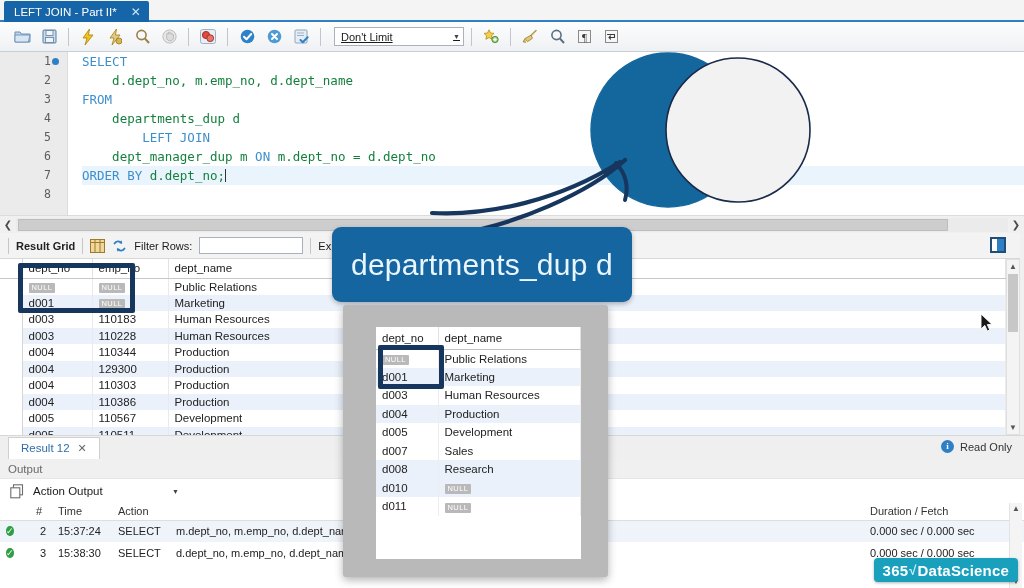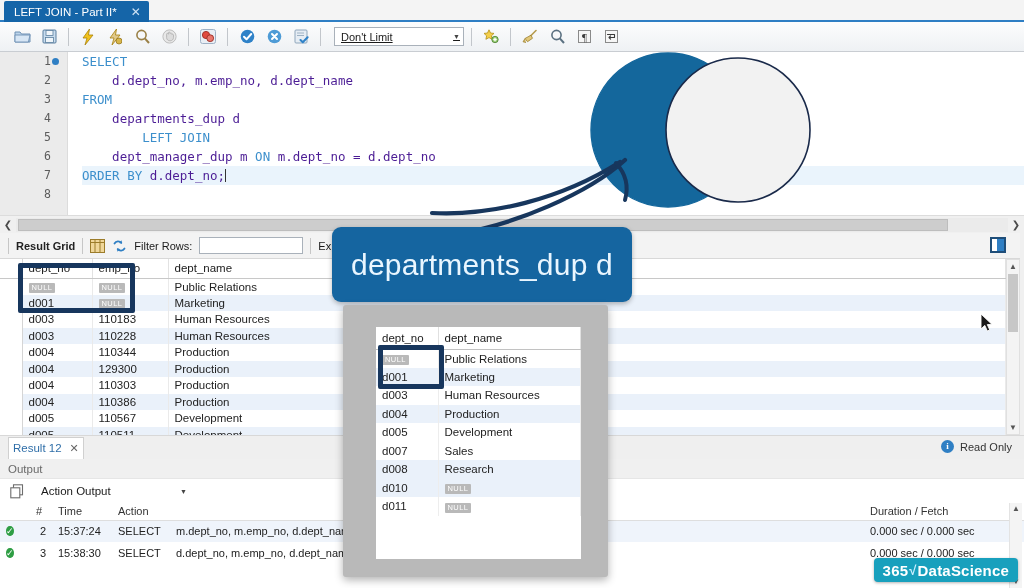--- a/index.html
+++ b/index.html
@@ -73,21 +73,21 @@
     border-radius:50%; background:#2f7fc4;
   }
   .code {
     position:absolute; left:68px; top:0; right:0; height:163px;
     padding-left:14px;
     font-family:"DejaVu Sans Mono", monospace; font-size:12.5px;
   }
   .code .line { height:19px; line-height:19px; white-space:pre; }
   .code .line.hl { background:#eaf4fc; }
   .kw { color:#3c8fcc; }
-  .pl { color:#4c1d95; }
+  .pl { color:#15803d; }
   .caret-bar {
     display:inline-block; width:1px; height:13px; background:#333;
     vertical-align:-2px;
   }
 
   
   .hscroll {
     position:absolute; left:0; top:215px; width:1024px; height:18px;
     background:#f0f0f0; border-top:1px solid #dcdcdc;
     display:flex; align-items:center;
@@ -164,21 +164,21 @@
   }
 
   
   .result-footer {
     position:absolute; left:0; top:435px; width:1024px; height:24px;
     background:#efefef; border-top:1px solid #d8d8d8;
     display:flex; align-items:center;
   }
   .result-chip {
     margin-left:8px; background:#ffffff; border:1px solid #d0d0d0;
-    border-bottom:none; height:22px; padding:0 4px;
+    border-bottom:none; height:22px; padding:0 12px;
     display:flex; align-items:center; gap:8px; font-size:11.5px;
     color:#2f6ea8;
   }
   .result-chip .x { color:#666; font-size:11px; }
   .readonly {
     position:absolute; right:12px; top:4px;
     display:flex; align-items:center; gap:6px; font-size:11px; color:#333;
   }
   .info-dot {
     width:13px; height:13px; border-radius:50%; background:#2f7fc4;
@@ -190,21 +190,21 @@
   .output {
     position:absolute; left:0; top:459px; width:1024px; height:129px;
     background:#ffffff;
   }
   .output-title {
     height:20px; background:#f0f0f0; display:flex; align-items:center;
     padding-left:8px; font-size:11.5px; color:#6a6a6a;
     border-bottom:1px solid #e6e6e6;
   }
   .output-sub {
-    height:24px; display:flex; align-items:center; gap:16px;
+    height:24px; display:flex; align-items:center; gap:8px;
     padding-left:10px; background:#ffffff;
   }
   .ao-select {
     width:150px; height:18px; display:flex; align-items:center;
     justify-content:space-between; padding-right:4px; font-size:11.5px;
   }
   table.ao { border-collapse:collapse; width:100%; font-size:11px; }
   table.ao th {
     font-weight:normal; text-align:left; color:#333; height:17px;
     padding:0 6px; background:#ffffff; border-bottom:1px solid #dedede;

